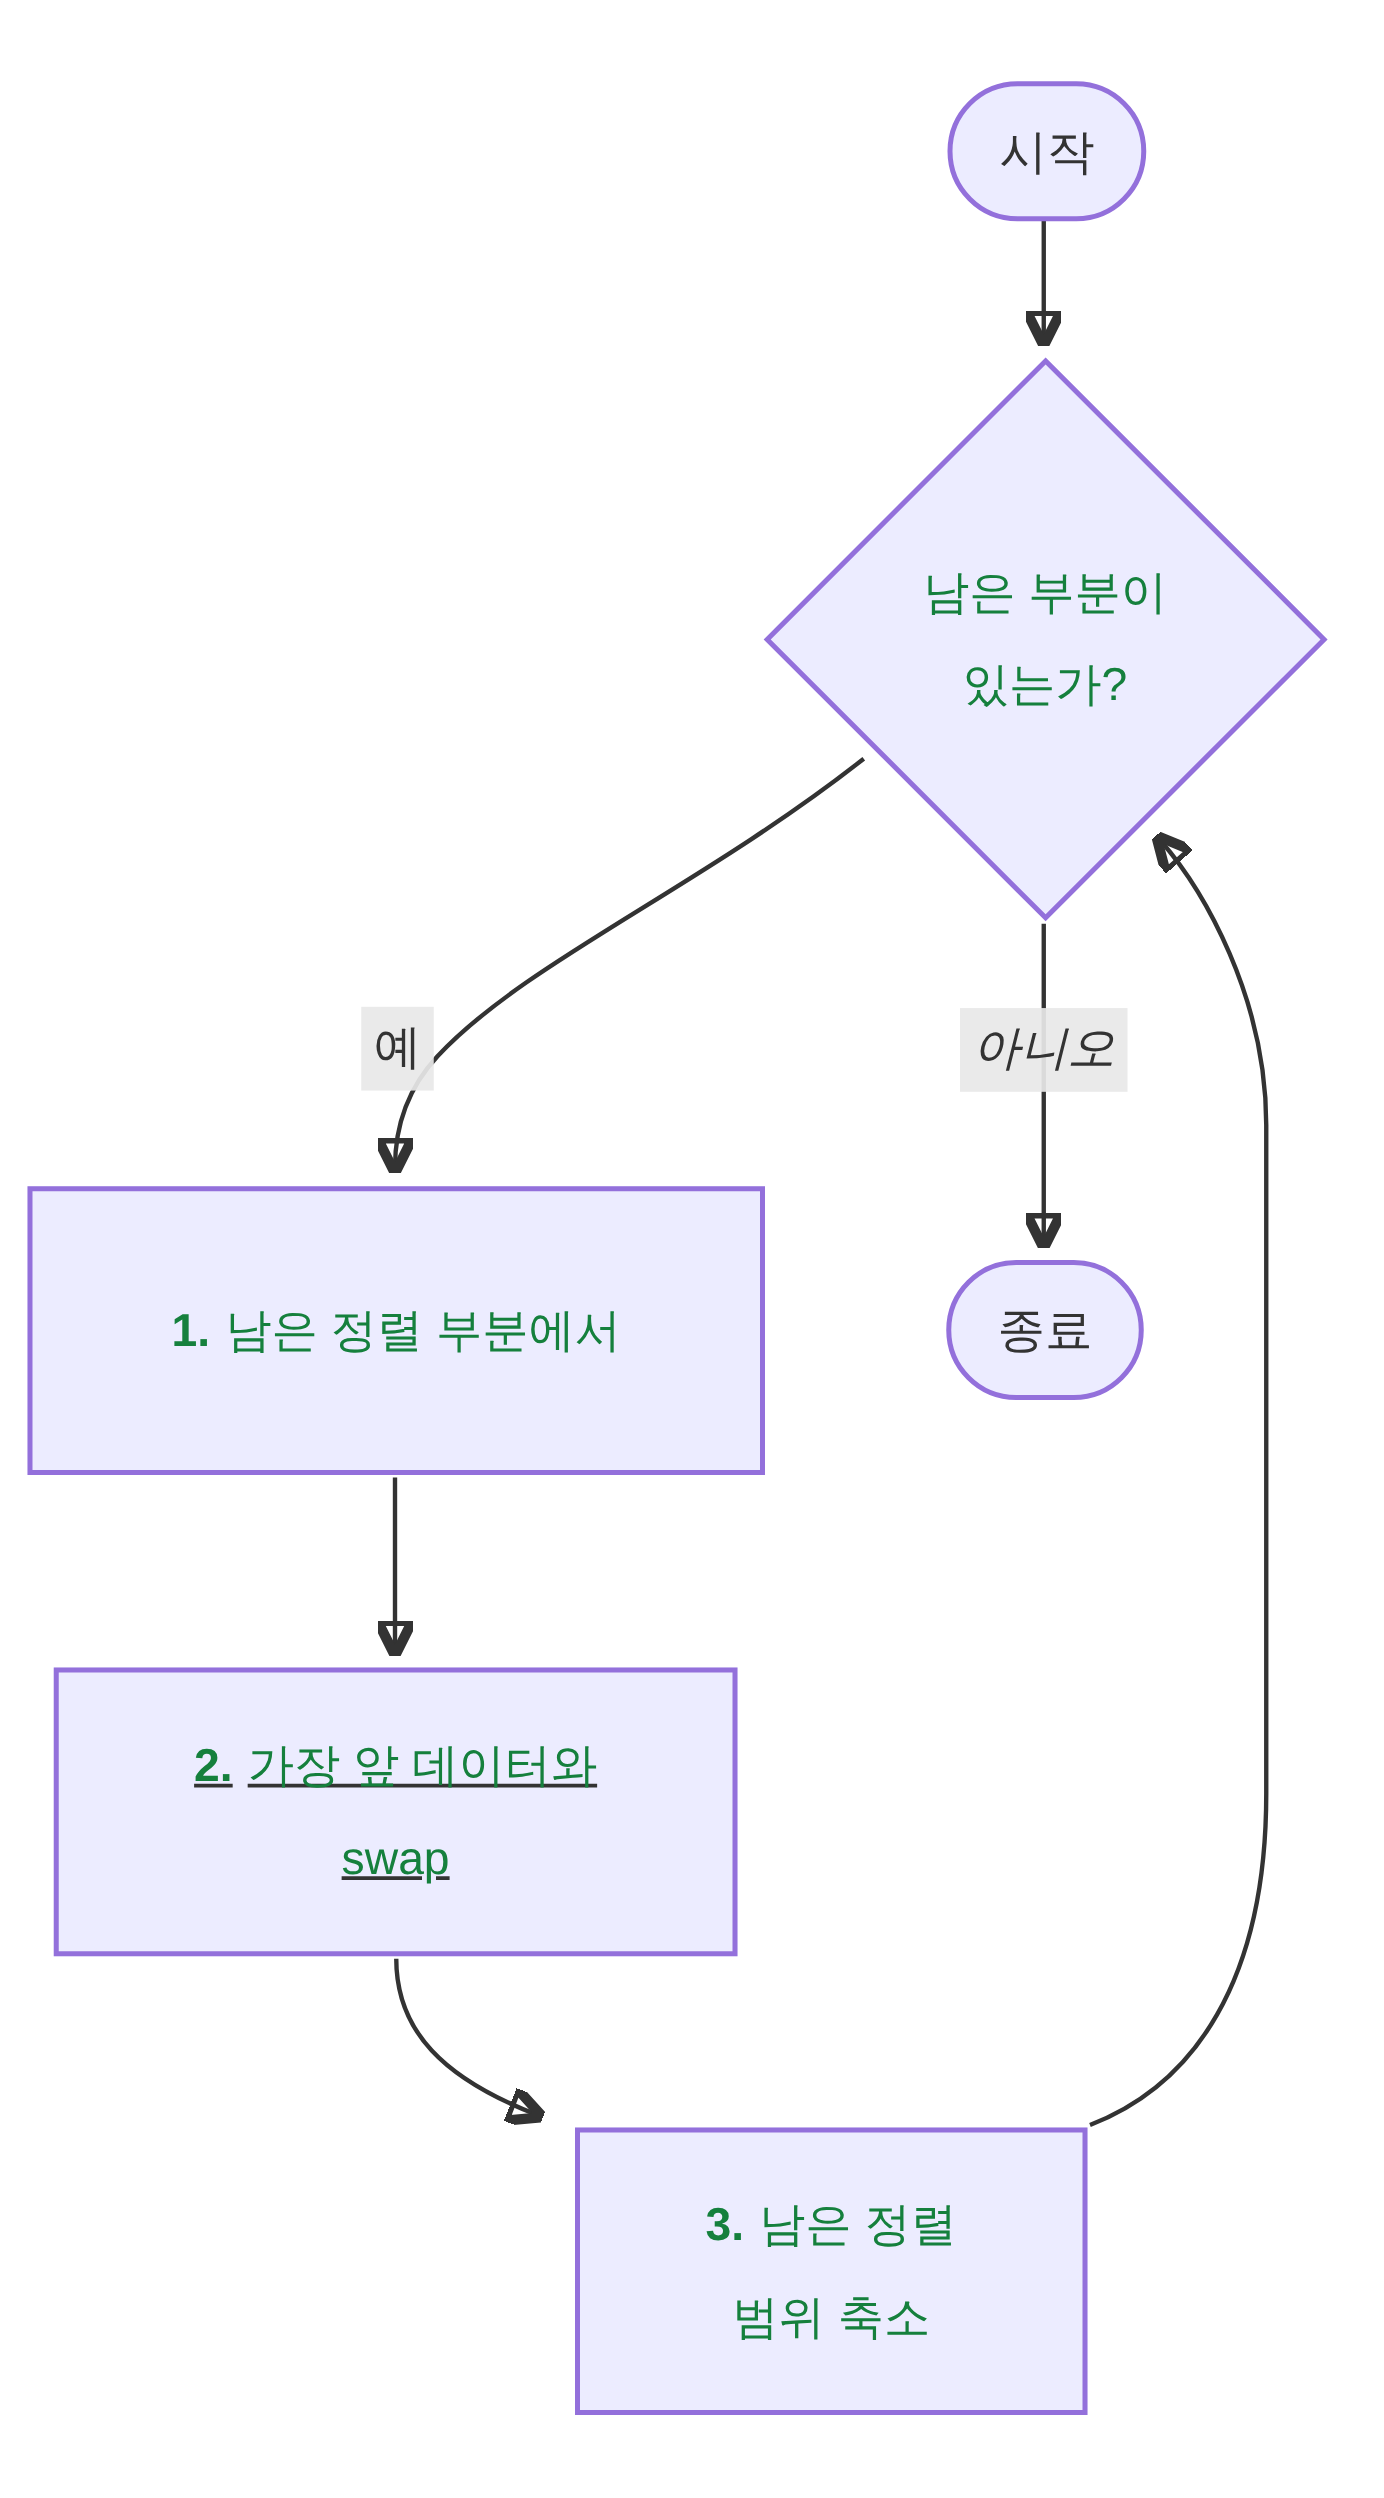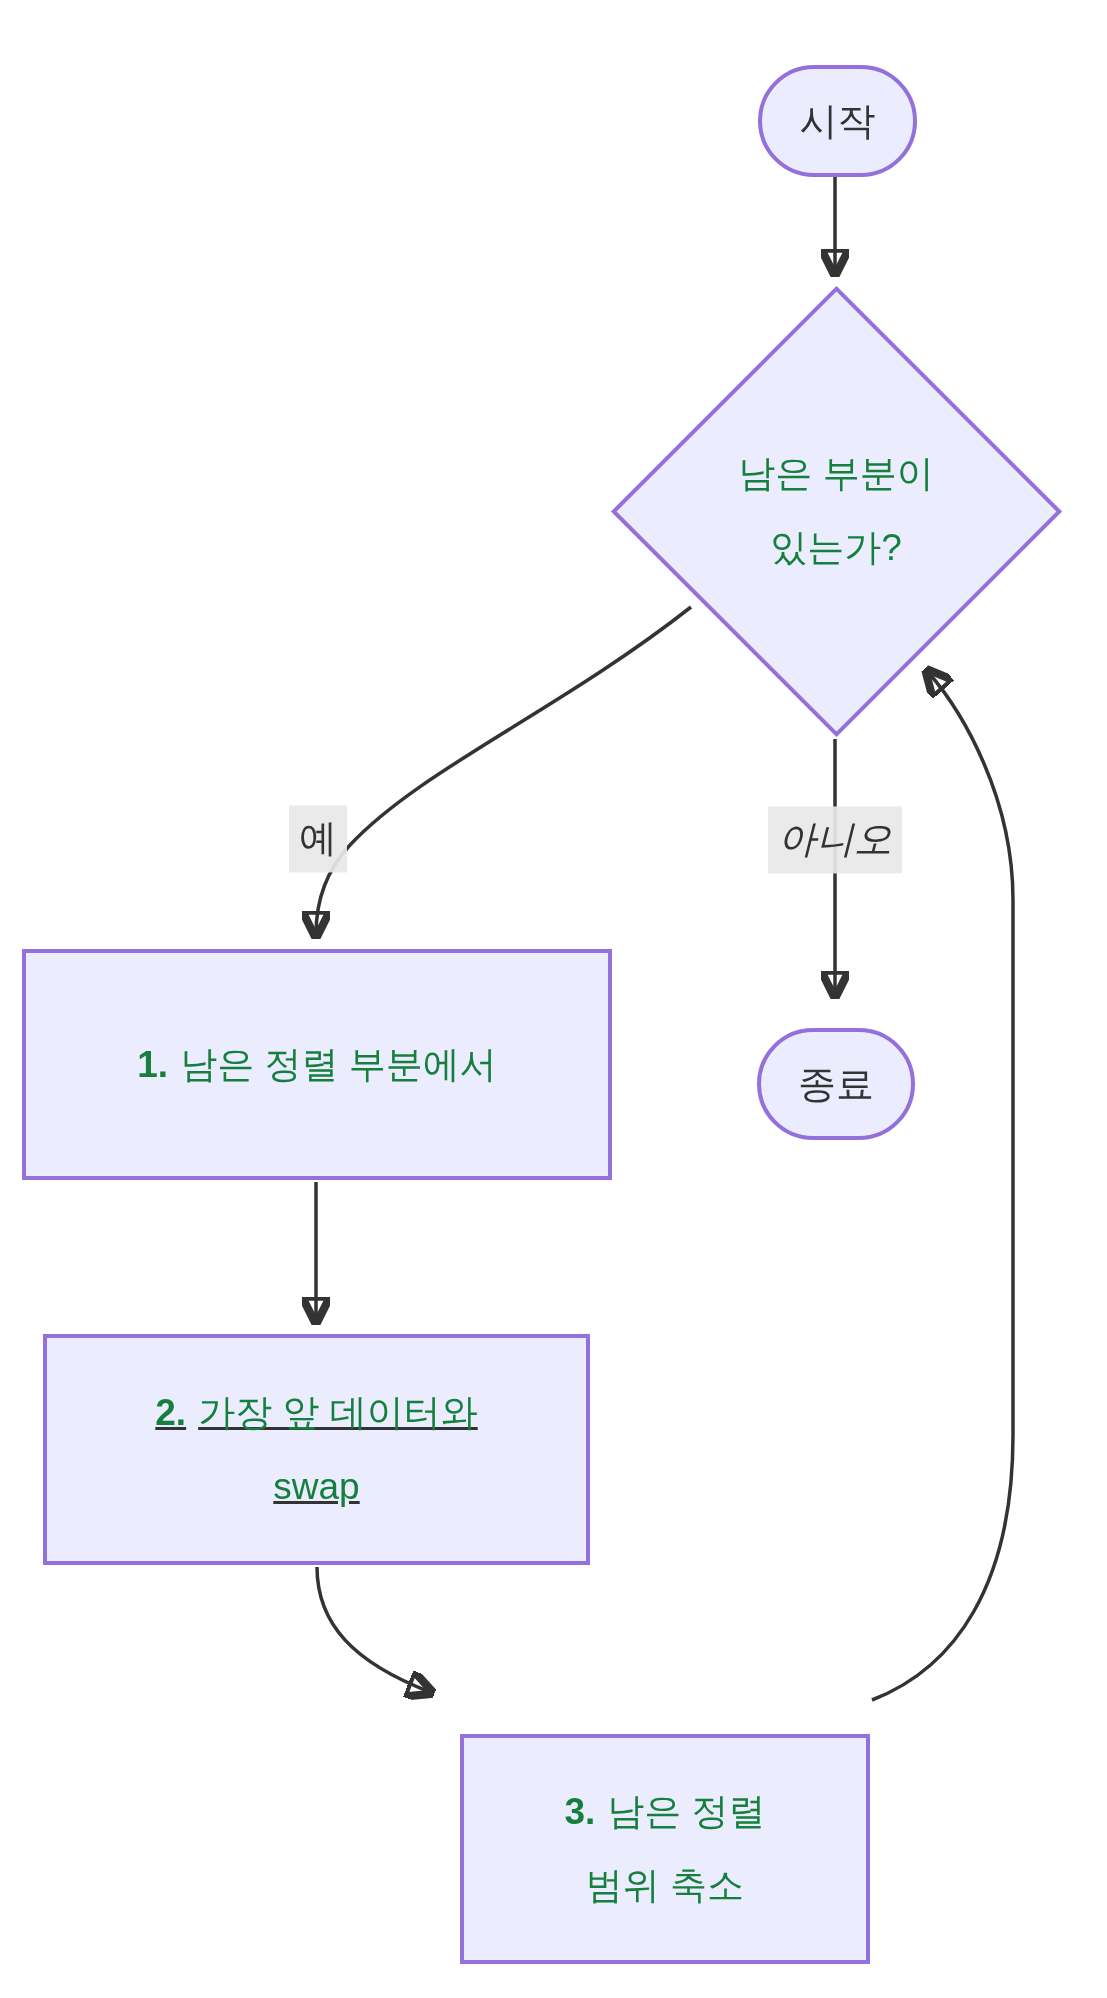--- a/index.html
+++ b/index.html
@@ -104,34 +104,34 @@
   <div class="edge-label" style="left:835px; top:840px;font-style:italic;">아니오</div>
 
   <div class="node rect-node" style="left:22px; top:949px; width:590px; height:231px;">
     <div class="node-text">
       <div>
         <span class="prefix">1.</span><span>남은 정렬 부분에서</span>
       </div>
     </div>
   </div>
 
-  <div class="node stadium" style="left:757px; top:1008px; width:158px; height:112px;margin-top:20px;">
+  <div class="node stadium" style="left:757px; top:1008px; width:158px; height:112px;">
     <span class="node-label">종료</span>
   </div>
 
   <div class="node rect-node" style="left:43px; top:1334px; width:547px; height:231px;text-decoration:underline;">
     <div class="node-text">
       <div>
         <span class="prefix">2.</span><span>가장 앞 데이터와</span>
       </div>
       <div>swap</div>
     </div>
   </div>
 
-  <div class="node rect-node" style="left:460px; top:1702px; width:410px; height:230px;margin-top:32px;">
+  <div class="node rect-node" style="left:460px; top:1702px; width:410px; height:230px;">
     <div class="node-text">
       <div>
         <span class="prefix">3.</span><span>남은 정렬</span>
       </div>
       <div>범위 축소</div>
     </div>
   </div>
 
 </div>
 

